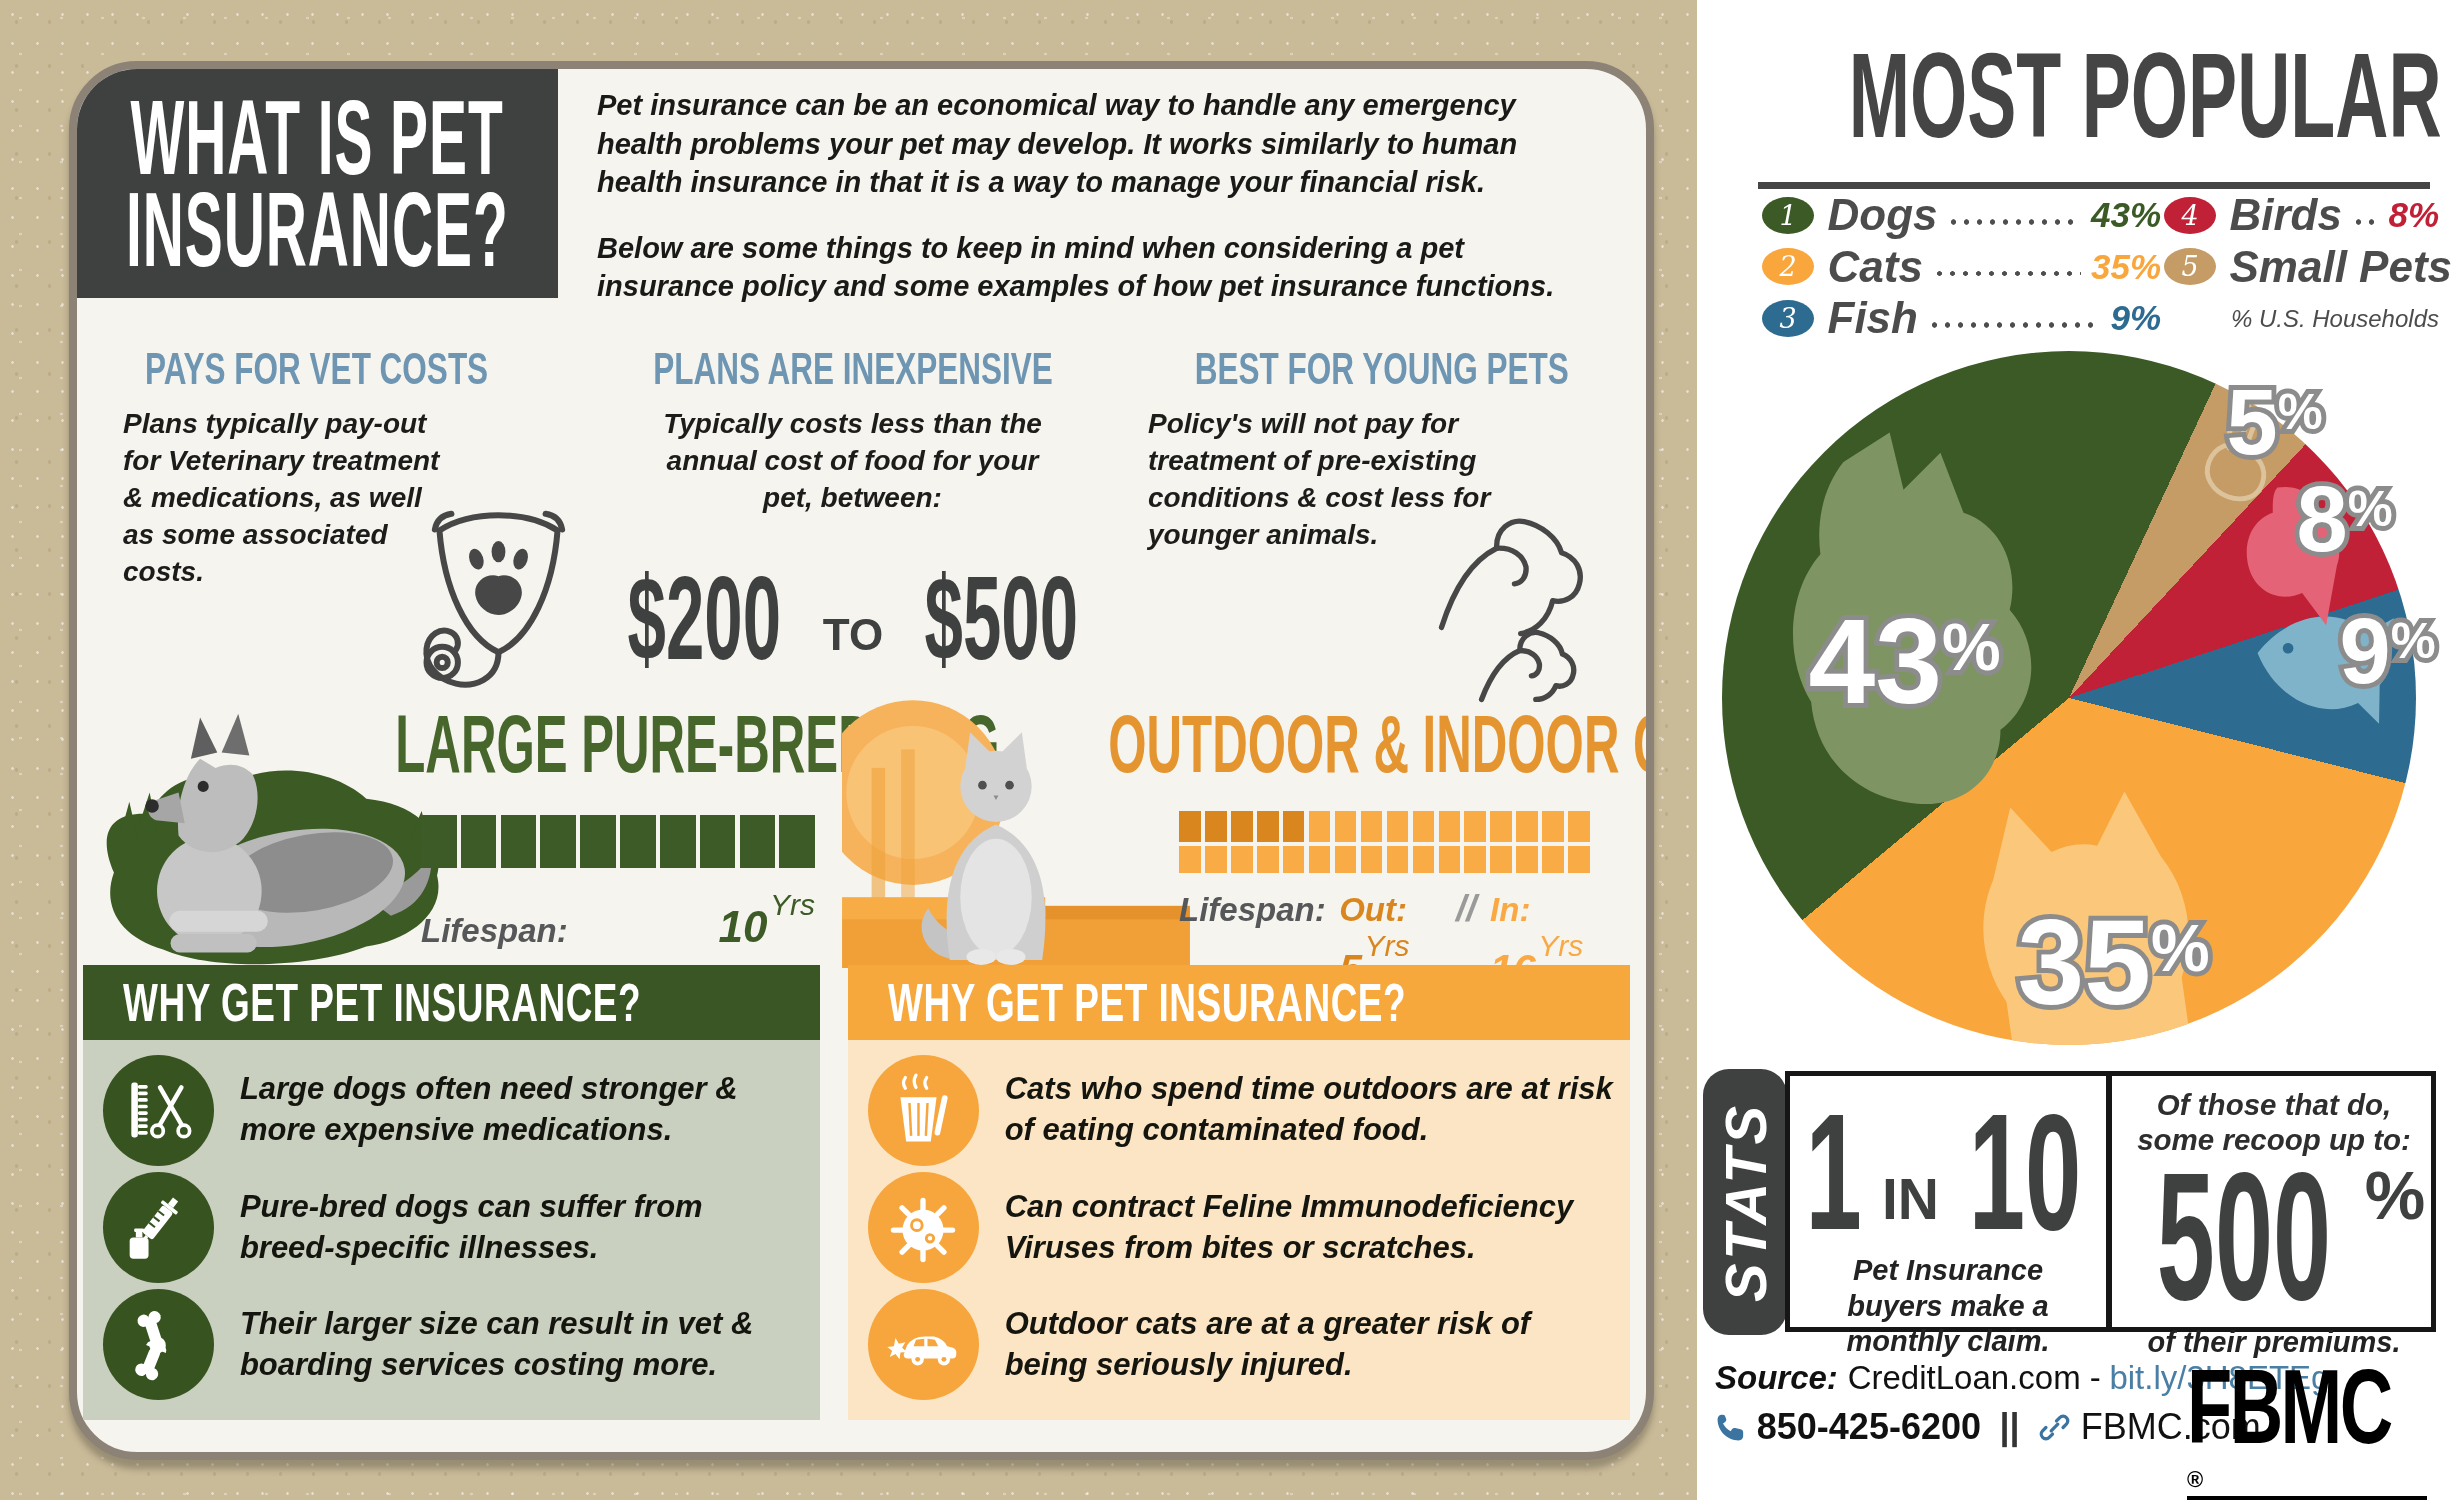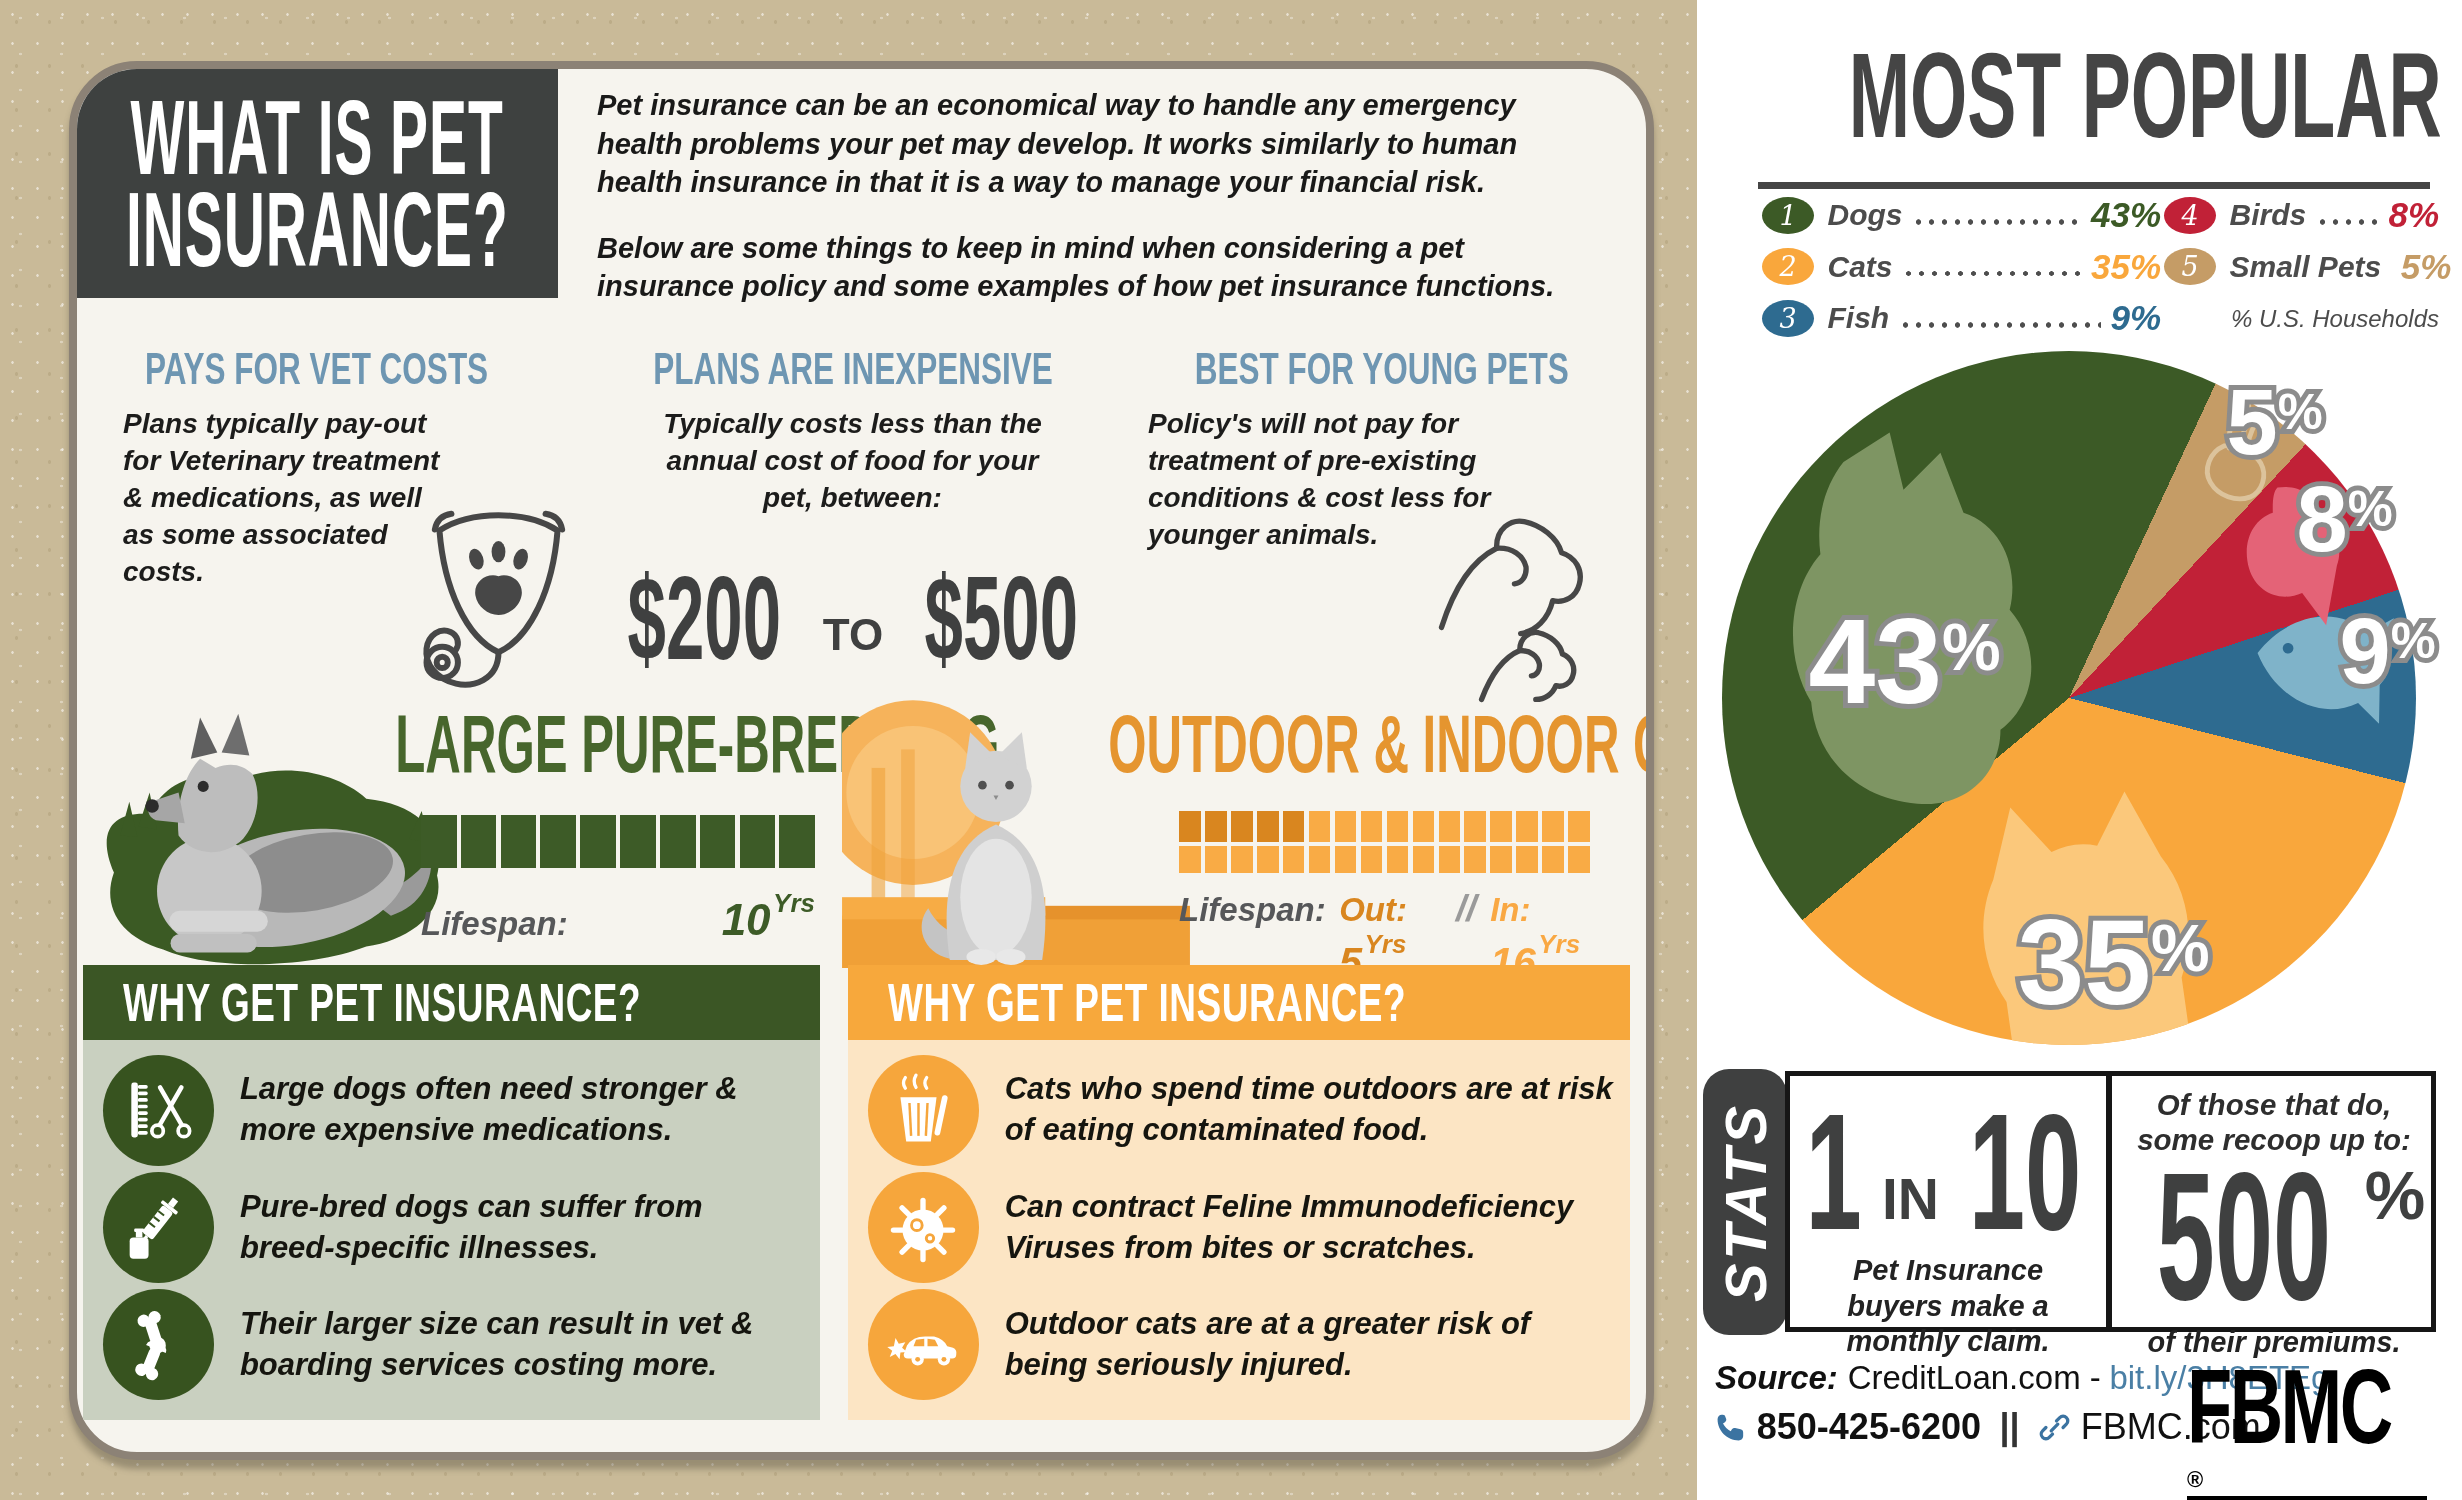--- a/index.html
+++ b/index.html
@@ -65,21 +65,21 @@
   .dog-bar { position:absolute; left:344px; top:746px; width:394px; height:53px; }
   .cat-bars { position:absolute; left:1102px; top:742px; width:411px; }
   .cat-bar-top { height:31px; margin-bottom:3.7px; }
   .cat-bar-bottom { height:27px; }
 
   .life-line { position:absolute; display:flex; align-items:baseline; font-style:italic; }
   .dog-life { left:344px; top:819px; width:394px; justify-content:space-between; }
   .cat-life { left:1102px; top:819px; width:411px; gap:13.5px; }
   .life-label { font-size:33px; font-weight:700; color:#565759; }
   .life-num { font-size:44px; font-weight:800; }
-  .life-unit { font-size:26px; font-weight:700; vertical-align:.9em; margin-left:2.5px;margin-top:12px; }
+  .life-unit { font-size:30px; font-weight:400; vertical-align:.9em; margin-left:2.5px;margin-top:12px; }
   .dog-life .life-num, .dog-life .life-unit { color:#3d5b27; }
   .c-out { color:#d9861f; } .c-in { color:#f9a843; } .c-sep { color:#9a9a9a; font-size:37px; font-weight:700; }
   .cat-life .life-num { font-size:41px; }
 
   
   .why { position:absolute; top:896px; height:456px; }
   .why-dog { left:6.2px;  width:737px; }
   .why-cat { left:771px; width:782px; }
   .why-header { height:75px; display:flex; align-items:center; padding-left:40px; }
   .why-dog .why-header { background:#3b5625; }
@@ -100,21 +100,21 @@
   .rp-title { position:absolute; left:1748px; top:43px; width:689px; text-align:center; color:#454545; font-weight:700; }
   .rp-title .cond { font-size:92px; transform:scale(.8,1.32); }
   .rp-underline { position:absolute; left:1758px; top:182px; width:672px; height:6.8px; background:#454545; }
 
   .legend-col { position:absolute; top:196px; }
   .legend-col1 { left:1762px; width:399px; }
   .legend-col2 { left:2164px; width:275px; }
   .leg-row { display:flex; align-items:center; height:38px; margin-bottom:13.5px; }
   .leg-dot { width:52px; height:37px; border-radius:50%; flex:0 0 52px; display:flex; align-items:center; justify-content:center;
     font-family:"DejaVu Serif", serif; font-style:italic; font-size:27px; color:#fff; }
-  .leg-label { font-style:italic; font-weight:600; font-size:30px; color:#4c4c4c; margin-left:13.5px; white-space:nowrap; }
+  .leg-label { font-style:italic; font-weight:600; font-size:44px; color:#4c4c4c; margin-left:13.5px; white-space:nowrap; }
   .leader { flex:1; height:5.5px; margin:0 9.8px; align-self:center; margin-top:13.5px;
     background-image:radial-gradient(circle,#4e4e4e 2.2px,transparent 2.8px); background-size:13px 5.5px; background-repeat:repeat-x; background-position:left center; }
   .leg-val { font-style:italic; font-weight:700; font-size:35px; white-space:nowrap; }
   .legend-note { text-align:right; font-style:italic; font-size:24px; color:#4c4c4c; padding-top:6.2px; }
 
   .pie-wrap { position:absolute; left:1722px; top:351px; width:694px; height:694px; }
   .pie-circle { position:absolute; left:0; top:0; width:694px; height:694px; border-radius:50%; overflow:hidden; }
   .sil { position:absolute; }
   .pie-pct { position:absolute; transform:translate(-50%,-50%); font-weight:800; line-height:1; }
   .pp-stroke { position:absolute; left:0; top:0; -webkit-text-stroke:9.8px #8c8c8c; color:#8c8c8c; }

